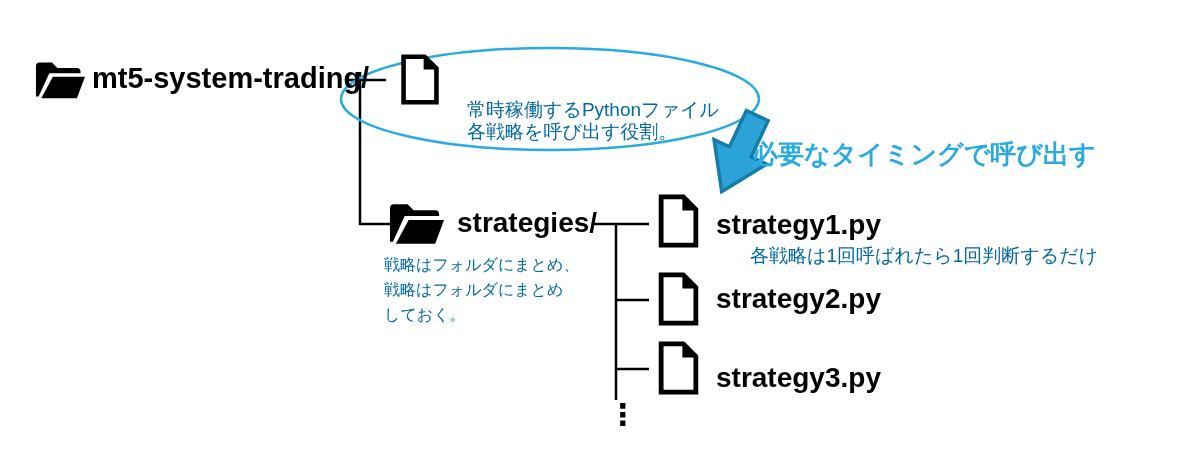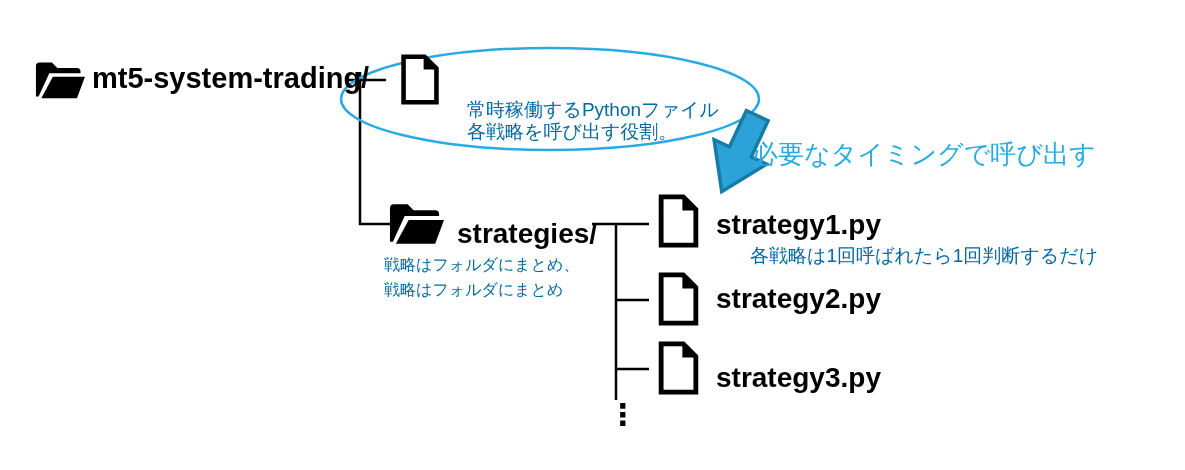--- a/index.html
+++ b/index.html
@@ -15,21 +15,21 @@
   .label{
     font-weight:bold;color:#000000;white-space:nowrap;
   }
   .label-lg{font-size:29px;line-height:34px;}
   .label-md{font-size:28px;line-height:32px;}
   .caption{
     font-size:19px;line-height:22px;color:#0369a1;white-space:nowrap;
   }
   .caption-strategies{font-size:16px;line-height:25px;}
   .call-label{
-    font-size:26px;line-height:30px;font-weight:normal;color:#29ABE2;white-space:nowrap;
+    font-size:26px;line-height:30px;font-weight:bold;color:#29ABE2;white-space:nowrap;
   }
   .more{
     font-size:30px;line-height:30px;color:#000;font-weight:bold;letter-spacing:0;
   }
   .arrow-rot{transform:rotate(25deg);}
 </style>
 </head>
 <body>
 
 <div class="canvas">
@@ -70,24 +70,25 @@
 
   <svg class="abs arrow-rot" style="left:705px;top:110px;" width="70" height="90" viewBox="0 0 70 90">
     <polygon points="22,2 46,2 46,42 63,42 34,86 5,42 22,42" fill="#2BA3D9" stroke="#177BA8" stroke-width="3.5" stroke-linejoin="miter"></polygon>
   </svg>
   <div class="abs call-label" style="left:752px;top:139px;">必要なタイミングで呼び出す</div>
 
   <svg class="abs" style="left:388px;top:200px;" width="57" height="46" viewBox="0 0 58 46">
     <path d="M2 42 L2 8 Q2 4 6 4 L20 4 L26 10 L48 10 Q52 10 52 14 L52 16 L17 16 L5 42 Z" fill="#000"></path>
     <path d="M21 20 L57 20 L48 44 L8 44 Z" fill="#000"></path>
   </svg>
-  <div class="abs label label-md" style="left:457px;top:218px;">strategies/</div>
+  <div class="abs label label-md" style="left:457px;top:207px;">strategies/</div>
   <div class="abs caption caption-strategies" style="left:384px;top:252px;">
     <div>戦略はフォルダにまとめ、</div>
     <div>戦略はフォルダにまとめ</div>
+    <div>しておく。</div>
   </div>
 
   <svg class="abs" style="left:656px;top:194px;" width="45" height="54" viewBox="0 0 46 56">
     <path d="M5 3 H28 L41 16 V53 H5 Z" fill="#fff" stroke="#000" stroke-width="5"></path>
     <path d="M27 2 L42 17 H27 Z" fill="#000"></path>
   </svg>
   <div class="abs label label-md" style="left:716px;top:209px;">strategy1.py</div>
   <div class="abs caption" style="left:750px;top:245px;">各戦略は1回呼ばれたら1回判断するだけ</div>
 
   <svg class="abs" style="left:656px;top:272px;" width="45" height="54" viewBox="0 0 46 56">

